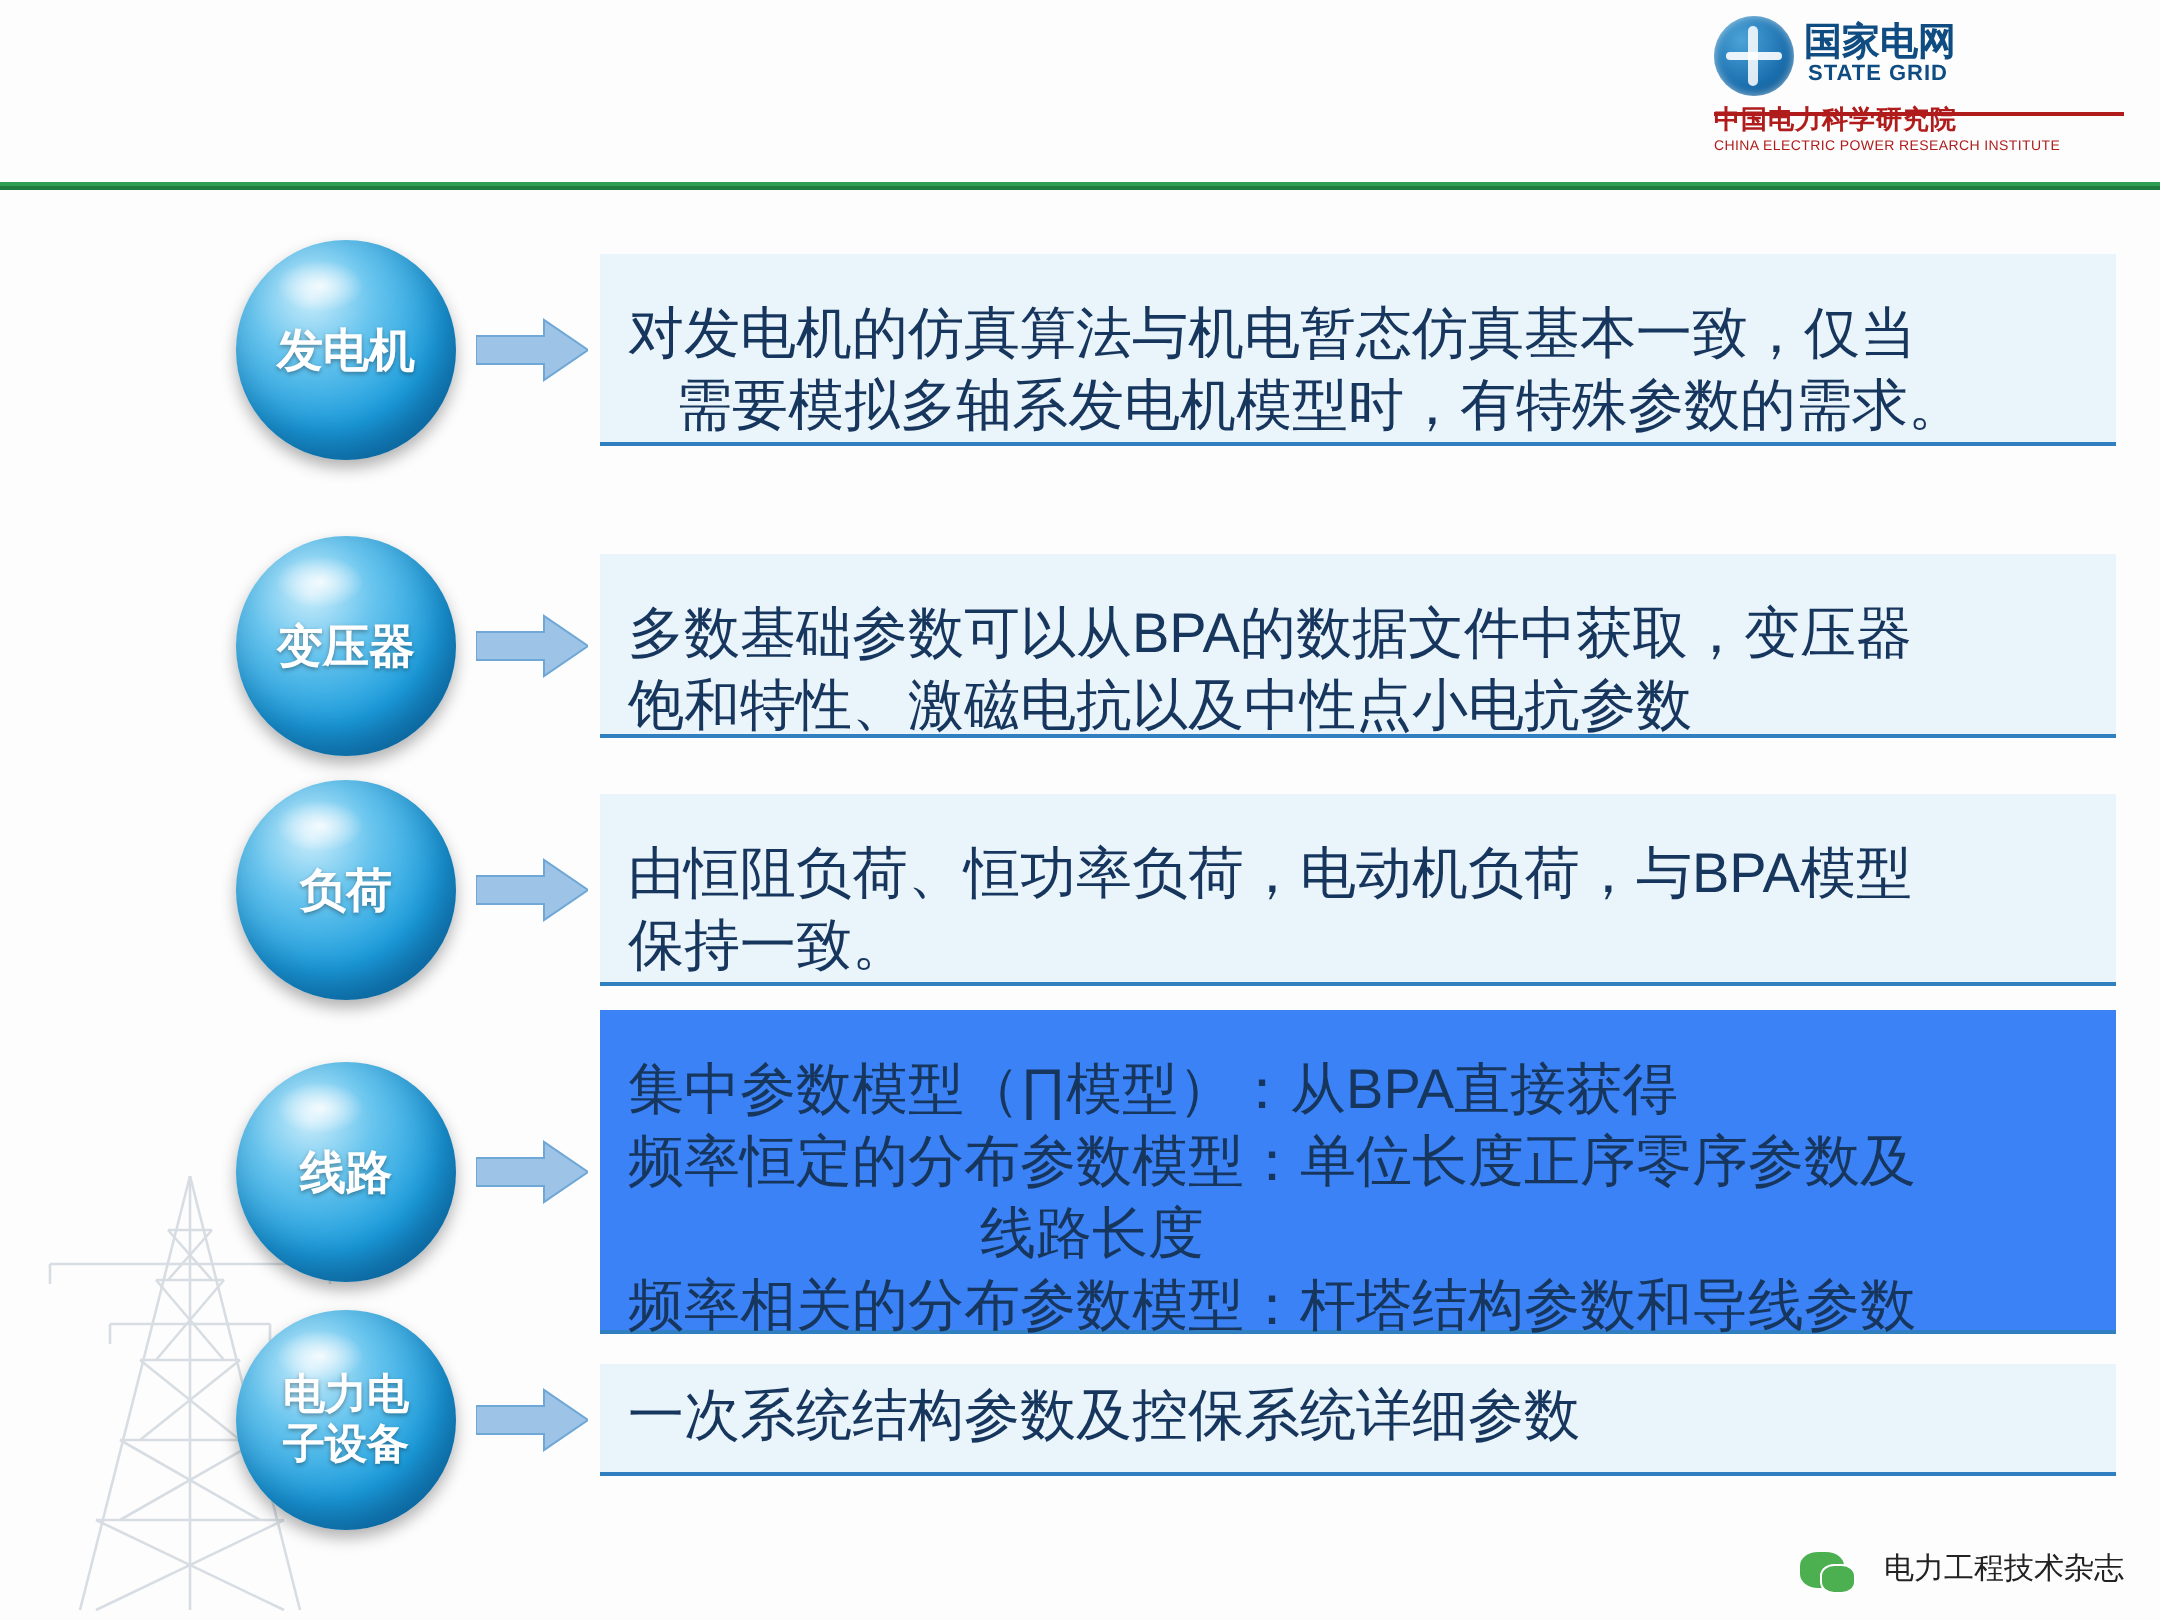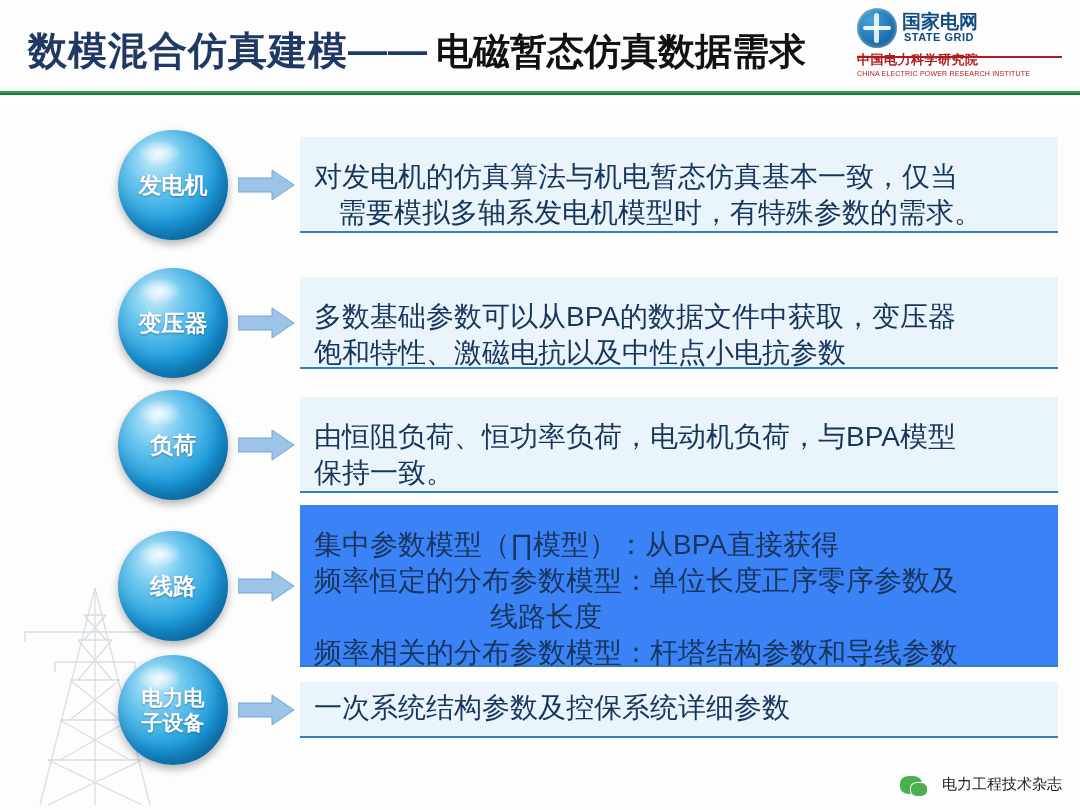--- a/index.html
+++ b/index.html
@@ -142,24 +142,20 @@
     background:#4caf50;border-radius:7px/6px;border:1.5px solid #fff;
   }
   .footer-text{font-size:15px;color:#222;}
 </style>
 </head>
 <body>
 
 <div class="slide">
 
   <div class="header">
-    <div class="title-wrap">
-      <span class="title-main">数模混合仿真建模——</span>
-      <span class="title-sub">电磁暂态仿真数据需求</span>
-    </div>
 
     <div class="logo">
       <div class="logo-top">
         <div class="logo-globe"></div>
         <div>
           <div class="logo-cn">国家电网</div>
           <div class="logo-en">STATE GRID</div>
         </div>
       </div>
       <div class="logo-red">中国电力科学研究院</div>
@@ -183,21 +179,21 @@
                M48 180 L142 225 M142 180 L48 225"></path>
       <path d="M40 52 L150 52"></path>
       <path d="M25 52 L40 52 M150 52 L165 52"></path>
       <path d="M55 82 L135 82"></path>
       <path d="M25 52 L25 62 M165 52 L165 62 M55 82 L55 92 M135 82 L135 92"></path>
     </g>
   </svg>
 
   <div class="rows">
 
-    <div class="row" style="left:118px;top:30px;width:940px;">
+    <div class="row" style="left:118px;top:20px;width:940px;">
       <div class="ball">
         <span>发电机</span>
       </div>
       <div class="arrow">
         <svg width="56" height="34" viewBox="0 0 56 34">
           <polygon points="0,10 34,10 34,2 56,17 34,32 34,24 0,24" fill="#9dc3e6" stroke="#6fa8d6" stroke-width="1"></polygon>
         </svg>
       </div>
       <div class="panel" style="height:96px;">
         <div class="line">对发电机的仿真算法与机电暂态仿真基本一致，仅当</div>

